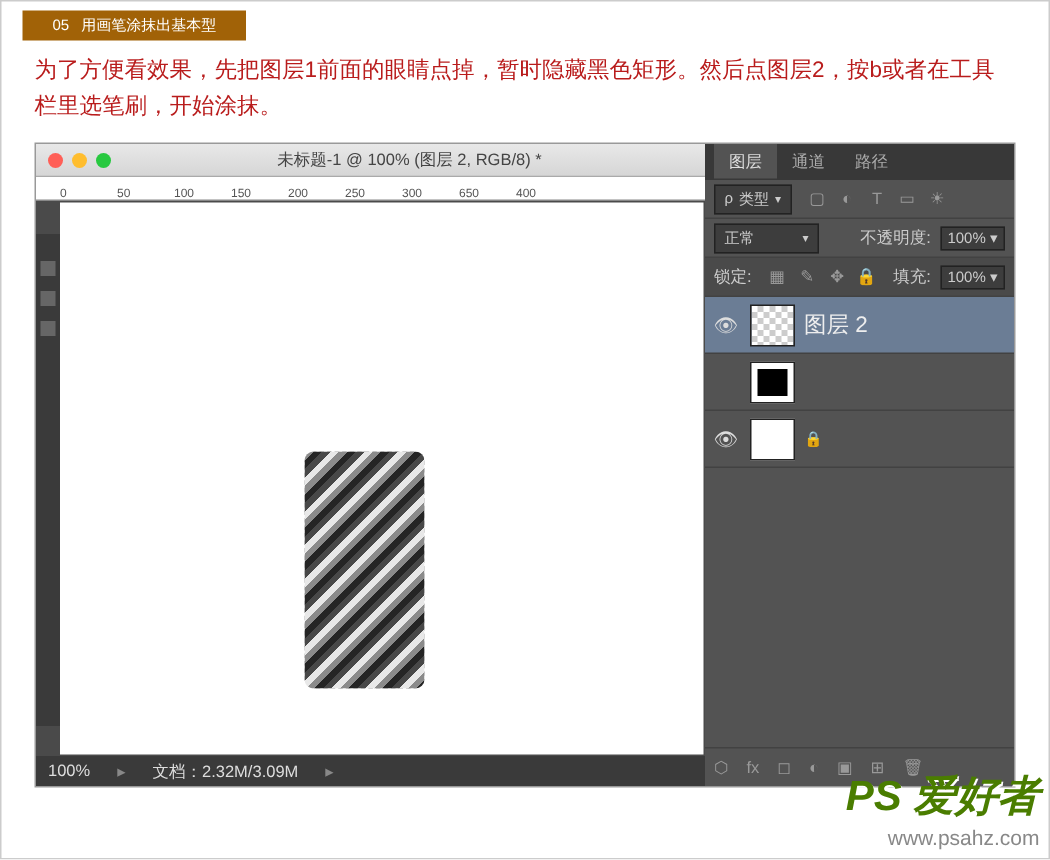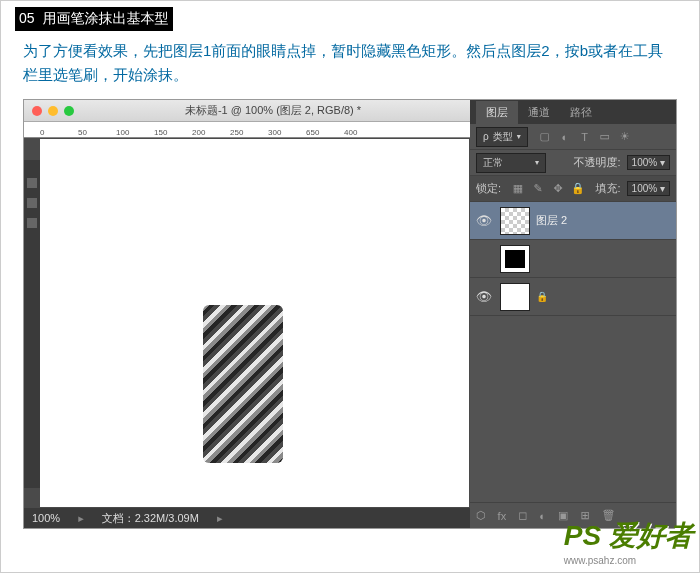--- a/index.html
+++ b/index.html
@@ -1,61 +1,61 @@
 <!DOCTYPE html>
 <html><head>
 <meta charset="utf-8">
 <style>
 *{box-sizing:border-box;margin:0;padding:0;font-family:"PingFang SC","Microsoft YaHei",sans-serif}
 body{width:700px;height:573px;background:#fff;position:relative;overflow:hidden}
 .border{border:1px solid #ccc}
-.step-badge{background:#000000;color:#fff;padding:3px 4px;font-size:14px;display:inline-block;margin:6px 0 0 14px}
+.step-badge{background:#a16207;color:#fff;padding:3px 20px;font-size:10px;display:inline-block;margin:6px 0 0 14px}
 .step-num{margin-right:8px}
-.desc{color:#0369a1;font-size:15px;line-height:1.6;margin:8px 22px 12px 22px}
+.desc{color:#b91c1c;font-size:15px;line-height:1.6;margin:8px 22px 12px 22px}
 .ps-window{margin:0 22px 12px 22px;height:430px;display:flex;border:1px solid #999;position:relative}
 .left{flex:1;display:flex;flex-direction:column;background:#fff}
 .titlebar{height:22px;background:linear-gradient(#e8e8e8,#d6d6d6);display:flex;align-items:center;padding:0 8px;border-bottom:1px solid #aaa;font-size:11px;color:#333}
 .dots{display:flex;gap:6px;margin-right:10px}
 .dot{width:10px;height:10px;border-radius:50%}
 .dot.r{background:#ff5f57}.dot.y{background:#ffbd2e}.dot.g{background:#28c940}
 .title{flex:1;text-align:center;color:#444}
 .workarea{flex:1;display:flex;background:#4a4a4a;position:relative}
 .topruler{height:16px;background:#fff;border-bottom:1px solid #888;font-size:8px;color:#555;display:flex;align-items:flex-end;padding-left:16px;overflow:hidden}
 .topruler span{display:inline-block;width:38px;font-size:8px}
 .canvas-wrap{flex:1;display:flex;flex-direction:column}
 .canvas{flex:1;background:#fff;position:relative;margin:1px}
 .smear{position:absolute;left:38%;top:45%;width:80px;height:158px;border-radius:6px;overflow:hidden}
 .smear-inner{width:100%;height:100%;background:repeating-linear-gradient(-45deg,#3a3a3a 0 4px,#888 4px 8px,#d0d0d0 8px 12px,#555 12px 16px);filter:contrast(1.3) blur(0.4px)}
 .smear-border{position:absolute;inset:-1px;border:1px dashed #333;border-radius:6px}
 .statusbar{height:20px;background:#3a3a3a;color:#ddd;font-size:11px;display:flex;align-items:center;padding:0 8px;gap:18px}
 .panel{width:206px;background:#535353;color:#ccc;font-size:11px;display:flex;flex-direction:column}
-.tabs{height:24px;background:#383838;display:flex;align-items:flex-end;padding-left:6px}
+.tabs{height:24px;background:#383838;display:flex;align-items:flex-start;padding-left:6px}
 .tab{padding:4px 10px;font-size:11px;color:#aaa}
 .tab.active{background:#535353;color:#ddd}
 .row{display:flex;align-items:center;height:26px;padding:0 6px;gap:6px;border-bottom:1px solid #424242}
 .select{background:#3d3d3d;border:1px solid #222;padding:2px 6px;font-size:10px;display:flex;align-items:center;gap:4px}
 .chev{font-size:8px}
 .toolicons{display:flex;gap:6px;margin-left:4px}
 .ticon{width:14px;height:14px;display:flex;align-items:center;justify-content:center;color:#999;font-size:11px}
 .pct{background:#3d3d3d;border:1px solid #222;padding:1px 4px;font-size:10px}
 .lockrow{background:#4a4a4a}
 .layers{flex:1;background:#535353}
 .layer{display:flex;align-items:center;height:38px;padding:0 4px;border-bottom:1px solid #424242;gap:6px}
 .layer.sel{background:#6b7d95}
 .eye{width:20px;text-align:center;color:#ddd;font-size:13px}
 .thumb{width:30px;height:28px;background:#fff;border:1px solid #222;position:relative}
 .thumb.trans{background:repeating-conic-gradient(#ccc 0 25%,#fff 0 50%) 0 0/8px 8px}
 .thumb.black::after{content:"";position:absolute;inset:4px;background:#000}
 .thumb.white{background:#fff}
-.layer-name{flex:1;font-size:11px;color:#eee}
+.layer-name{flex:1;font-size:15px;color:#eee}
 .lockicon{color:#ccc;font-size:10px}
 .layer-footer{height:26px;background:#535353;border-top:1px solid #424242;display:flex;align-items:center;padding:0 6px;gap:12px;color:#999;font-size:11px}
 .watermark{position:absolute;right:6px;bottom:6px;font-size:22px;font-style:italic;font-weight:bold;color:#4a7d00;text-shadow:1px 1px 0 #fff}
 .watermark .ps{color:#4a7d00;font-size:28px}
-.watermark .sub{font-size:10px;color:#888;display:block;font-style:normal;font-weight:normal}
+.watermark .sub{font-size:14px;color:#888;display:block;text-align:right;font-style:normal;font-weight:normal}
 .minitoolbar{position:absolute;left:0;top:22px;width:16px;bottom:20px;background:#3a3a3a;display:flex;flex-direction:column;align-items:center;padding-top:18px;gap:10px}
 .mtool{width:10px;height:10px;background:#666}
 </style>
 </head>
 <body>
 
 <div class="border" style="position:absolute;inset:0">
   <div class="step-badge">
     <span class="step-num">05</span><span>用画笔涂抹出基本型</span>
   </div>

